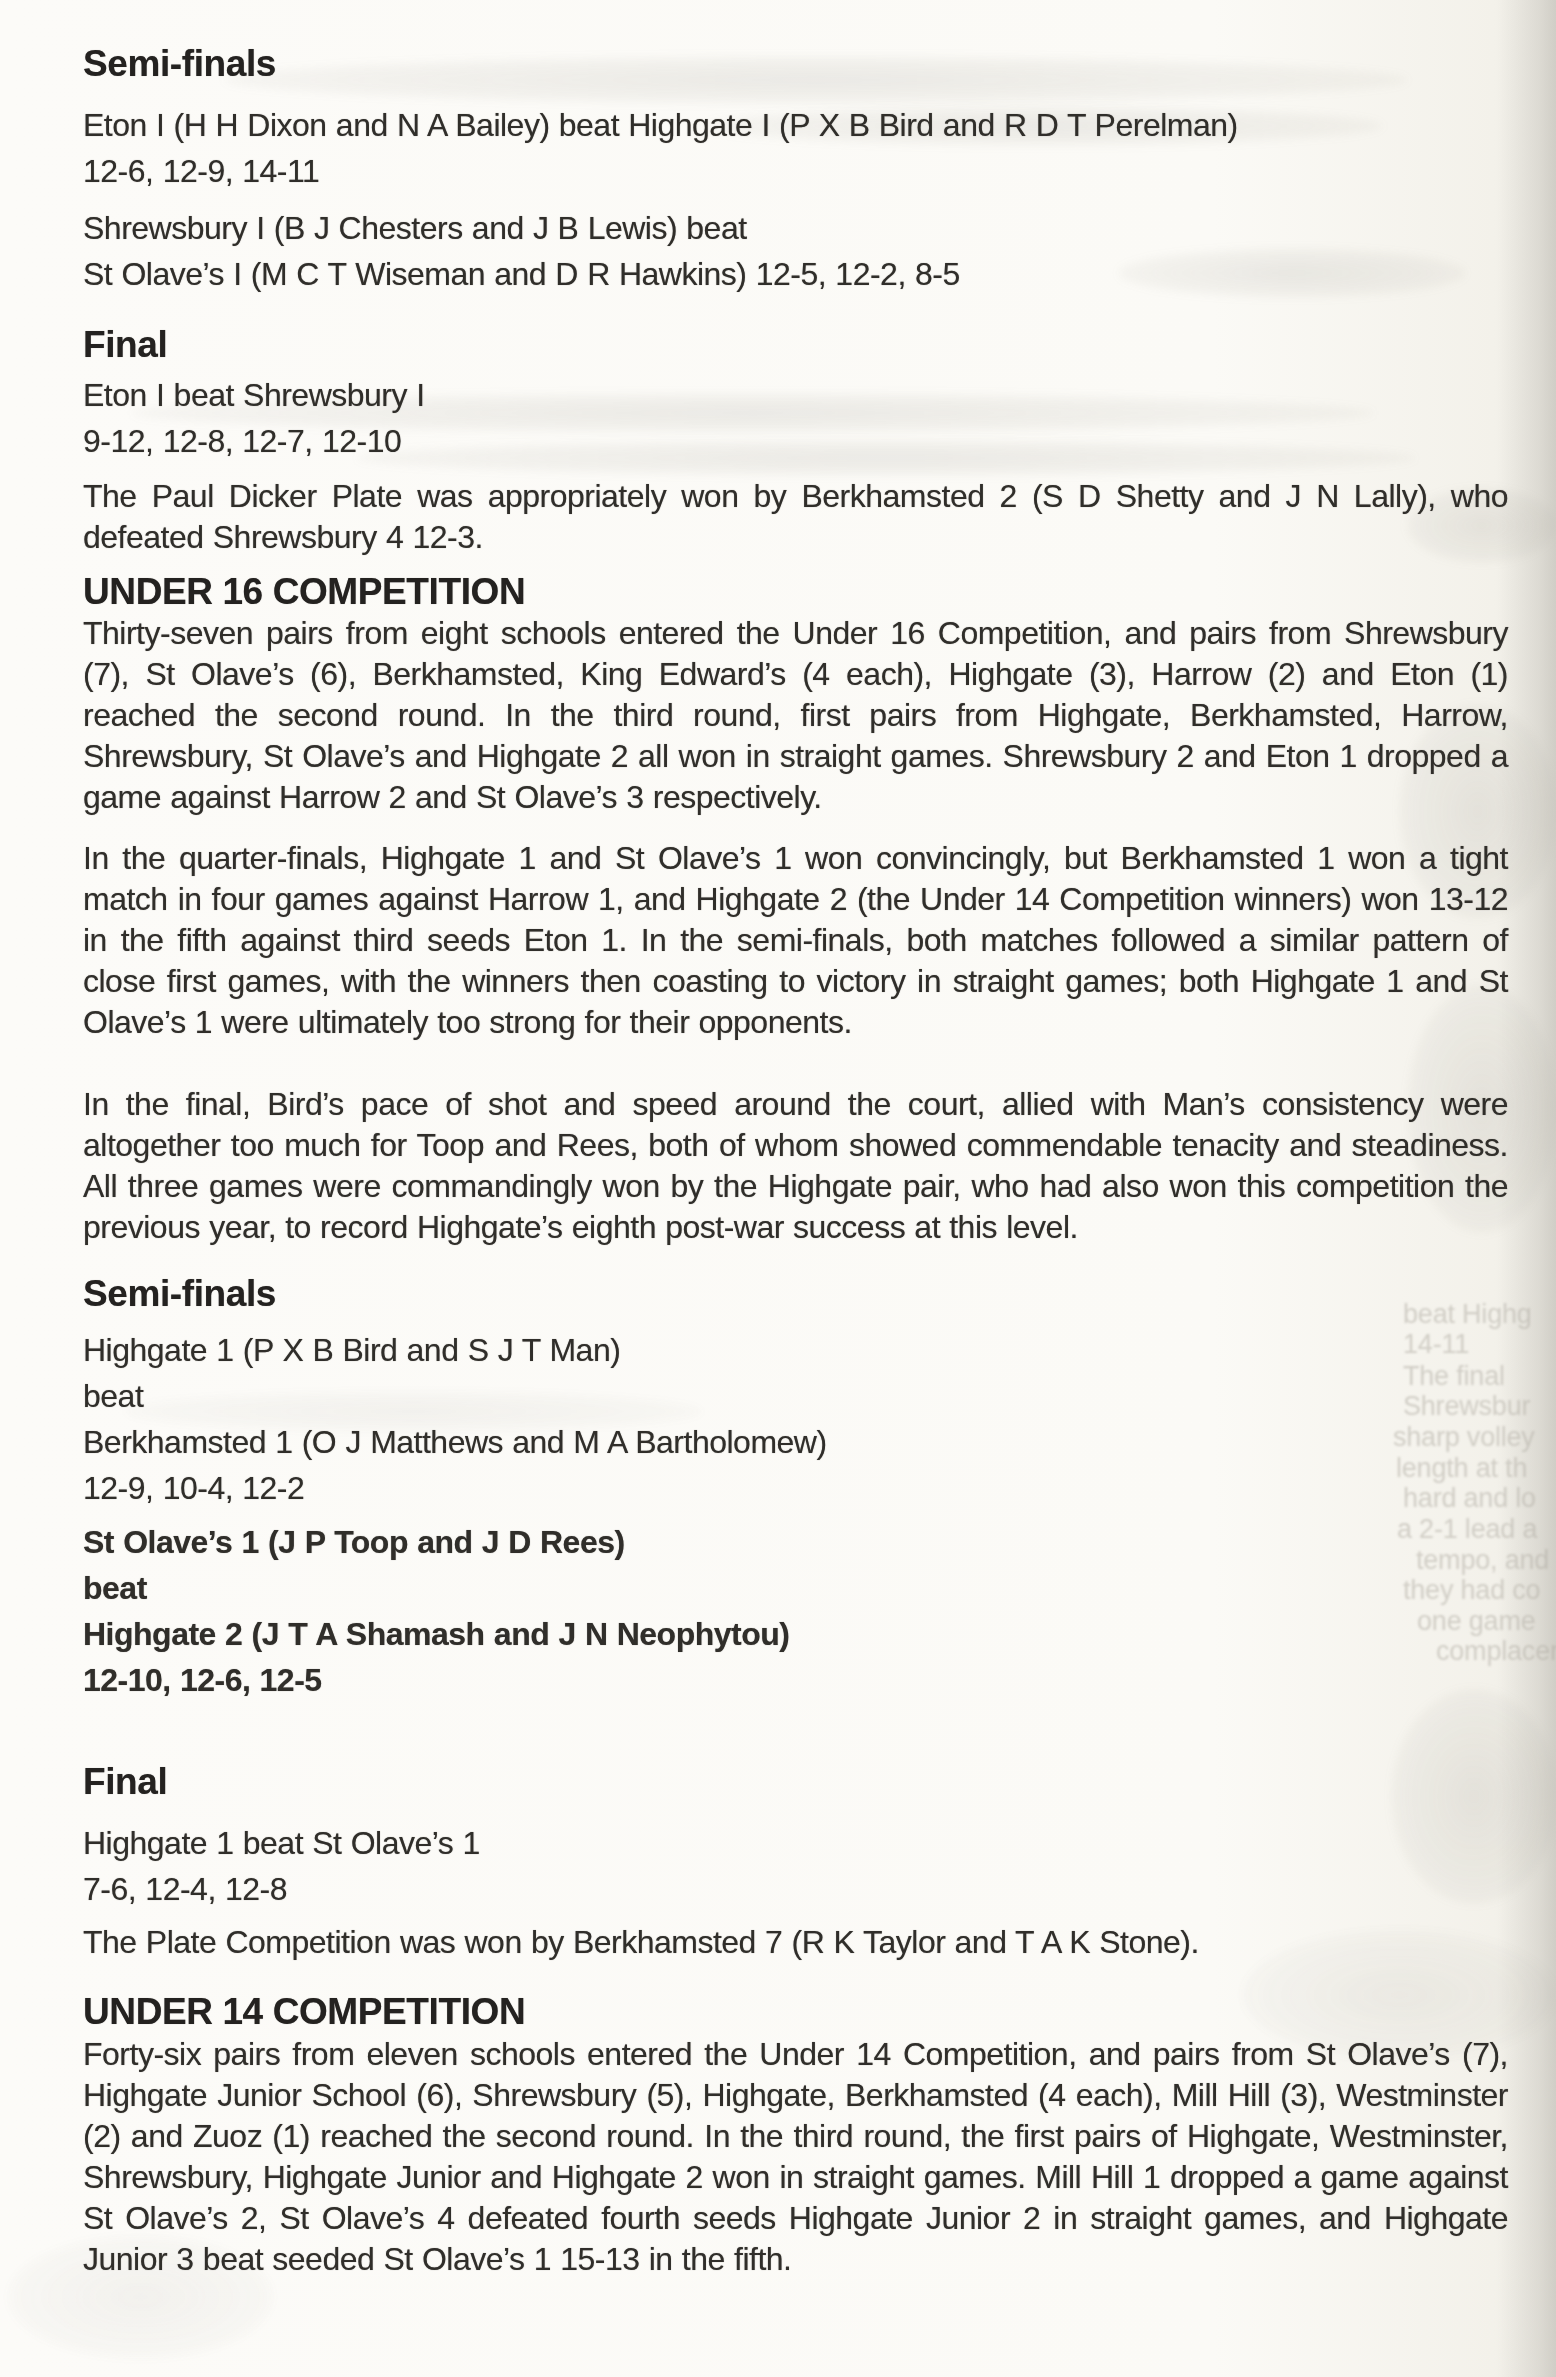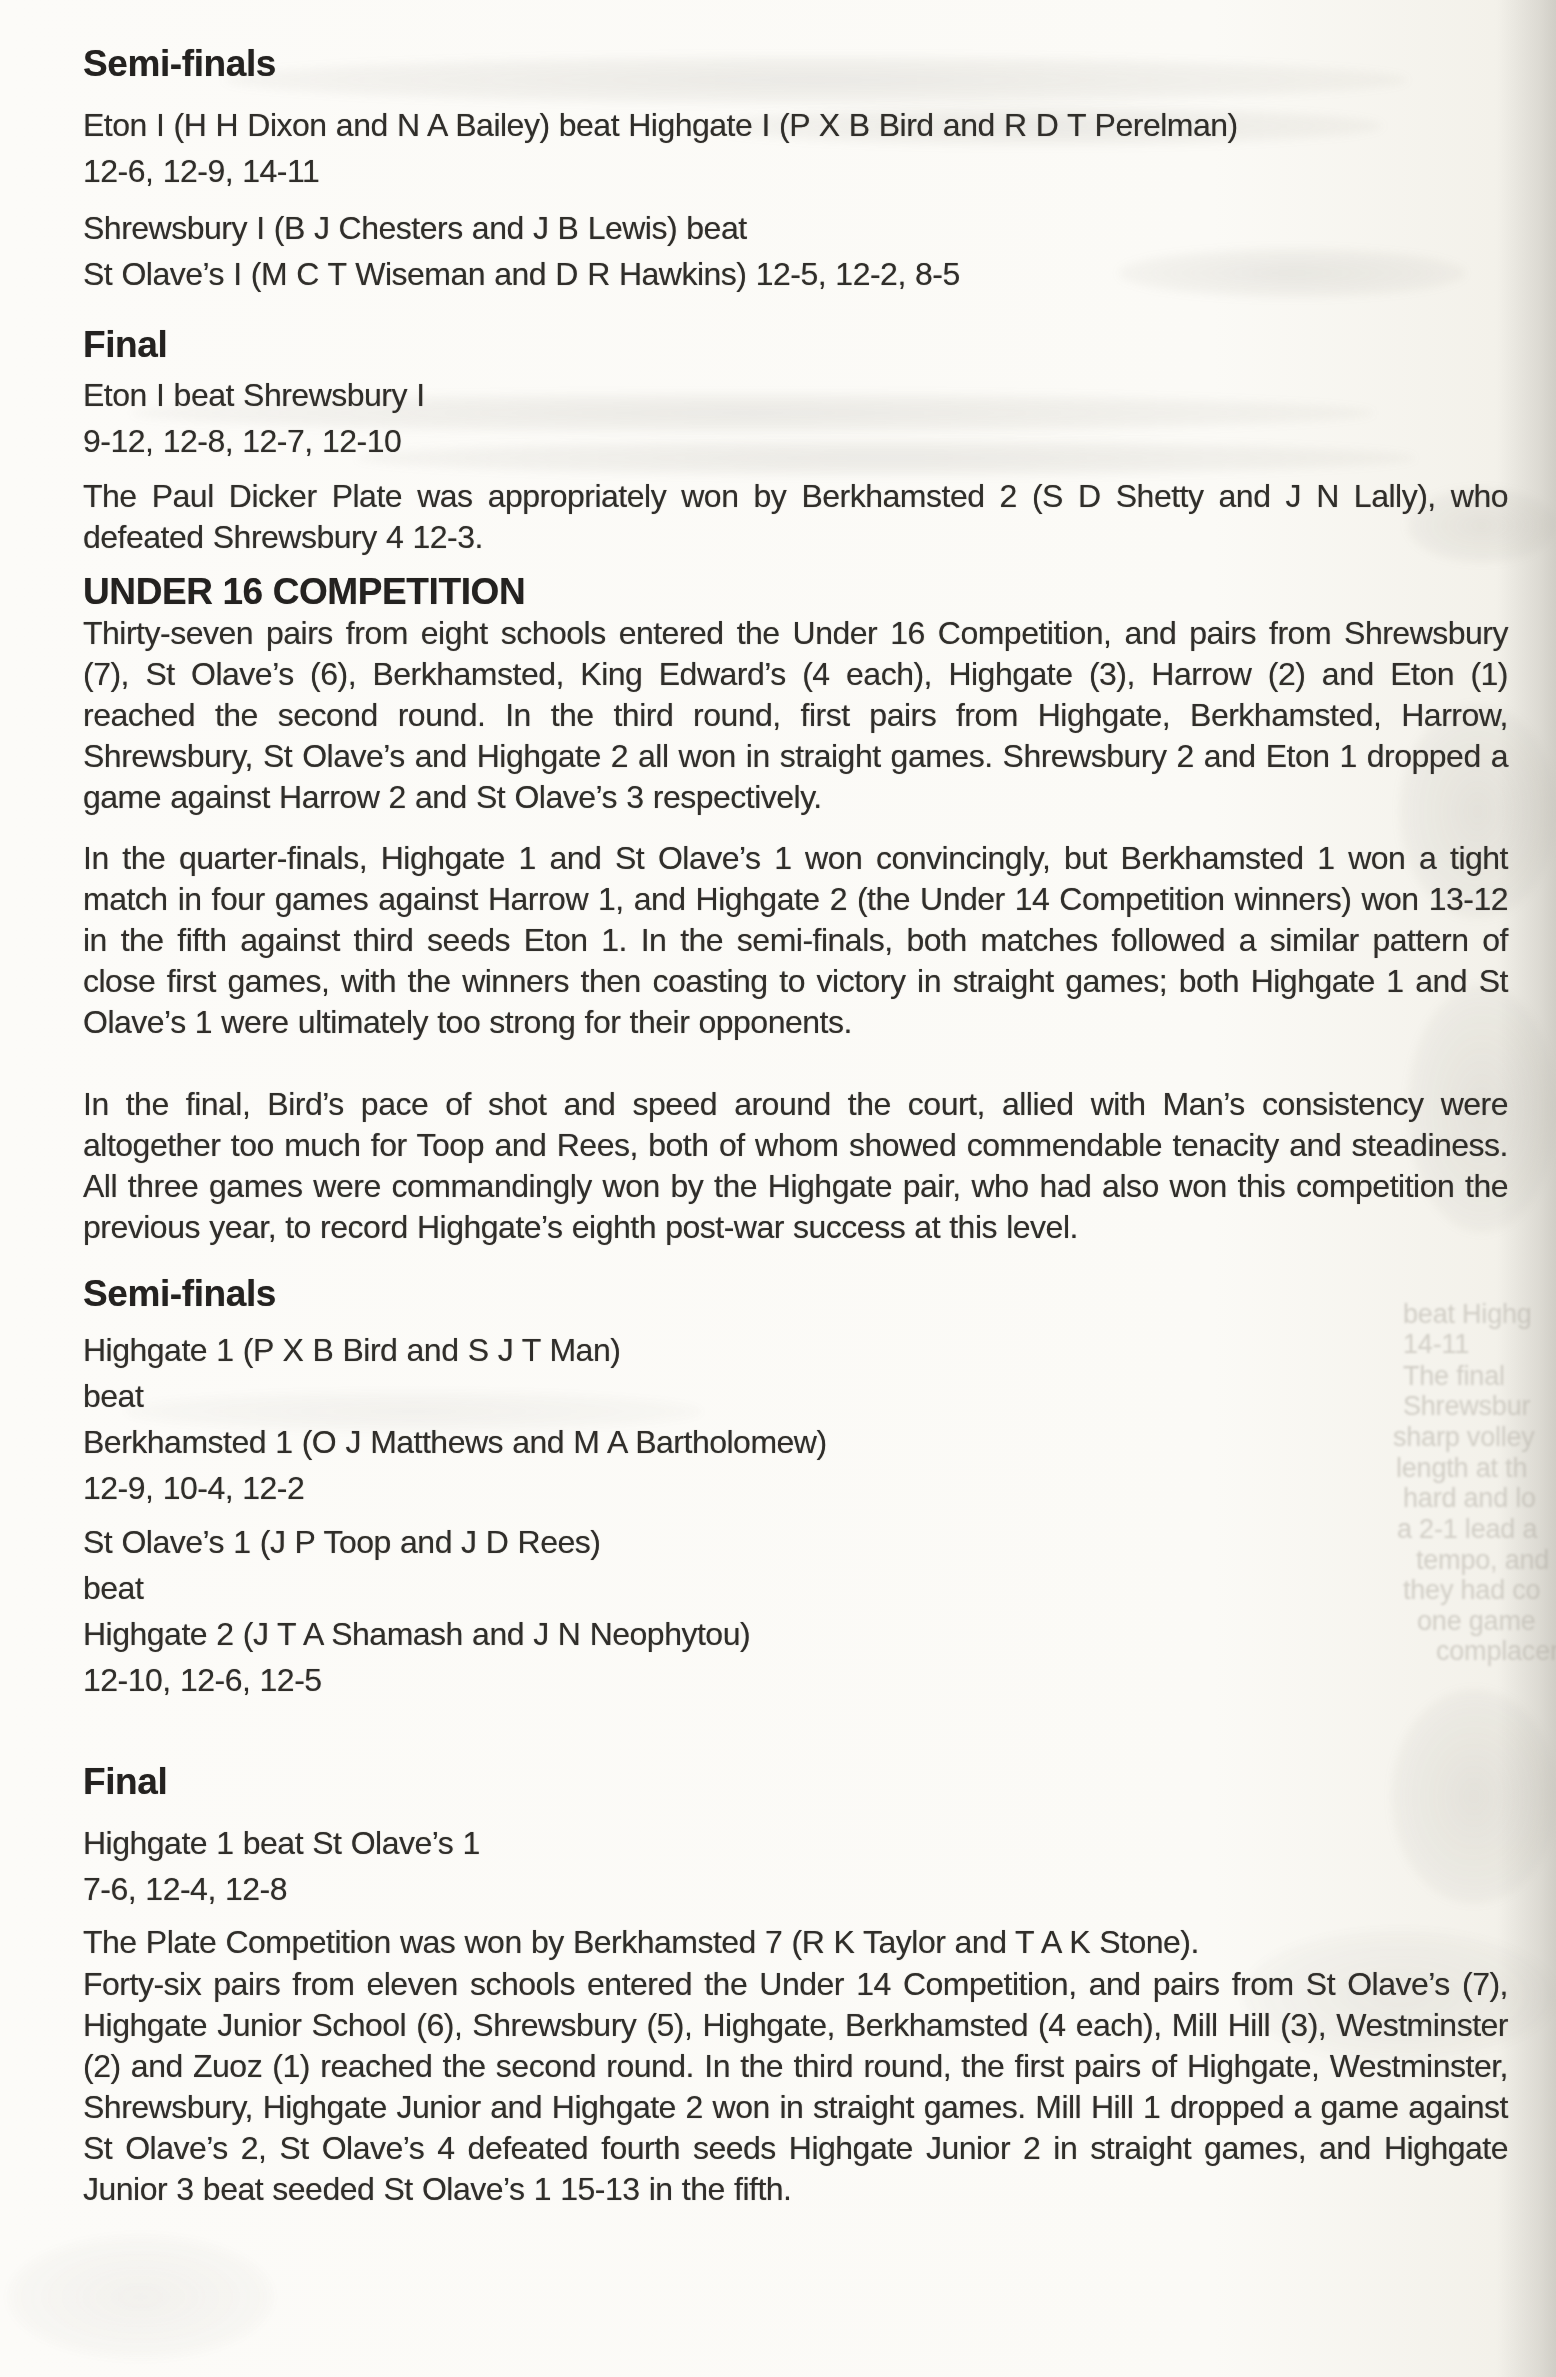--- a/index.html
+++ b/index.html
@@ -45,21 +45,21 @@
   .m-match1   { margin-top: 16.6px; }
   .m-match2   { margin-top: 11.6px; }
   .m-final1h  { margin-top: 26.5px; }
   .m-final1   { margin-top: 6.6px; }
   .m-plate1   { margin-top: 11.6px; }
   .m-u16h     { margin-top: 13.2px; }
   .m-para2    { margin-top: 20px; }
   .m-para3    { margin-top: 41px; }
   .m-semif2   { margin-top: 25px; }
   .m-sf1      { margin-top: 11.6px; }
-  .m-sf2      { margin-top: 8.3px; }
+  .m-sf2      { margin-top: 8.3px; font-weight: bold; }
   .m-final2h  { margin-top: 58px; }
   .m-final2   { margin-top: 16.6px; }
   .m-plate2   { margin-top: 10px; }
   .m-u14h     { margin-top: 28px; }
   .m-u14p     { margin-top: 1.7px; }
 
   
   .bleed {
     position: absolute;
     left: 1403px;
@@ -180,19 +180,20 @@
 
     <div class="heading m-final2h">Final</div>
 
     <div class="m-final2">
       <div class="bodytext pairline centered">Highgate 1 beat St Olave’s 1</div>
       <div class="bodytext pairline centered">7-6, 12-4, 12-8</div>
     </div>
 
     <div class="bodytext para m-plate2">The Plate Competition was won by Berkhamsted 7 (R K Taylor and T A K Stone).</div>
 
+    <div class="heading m-u14h">UNDER 14 COMPETITION</div>
     <div class="bodytext para m-u14p">Forty-six pairs from eleven schools entered the Under 14 Competition, and pairs from St Olave’s (7), Highgate Junior School (6), Shrewsbury (5), Highgate, Berkhamsted (4 each), Mill Hill (3), Westminster (2) and Zuoz (1) reached the second round. In the third round, the first pairs of Highgate, Westminster, Shrewsbury, Highgate Junior and Highgate 2 won in straight games. Mill Hill 1 dropped a game against St Olave’s 2, St Olave’s 4 defeated fourth seeds Highgate Junior 2 in straight games, and Highgate Junior 3 beat seeded St Olave’s 1 15-13 in the fifth.</div>
 
   </div>
 
   <div class="edge-shade"></div>
 </div>
 
 
 </body></html>

